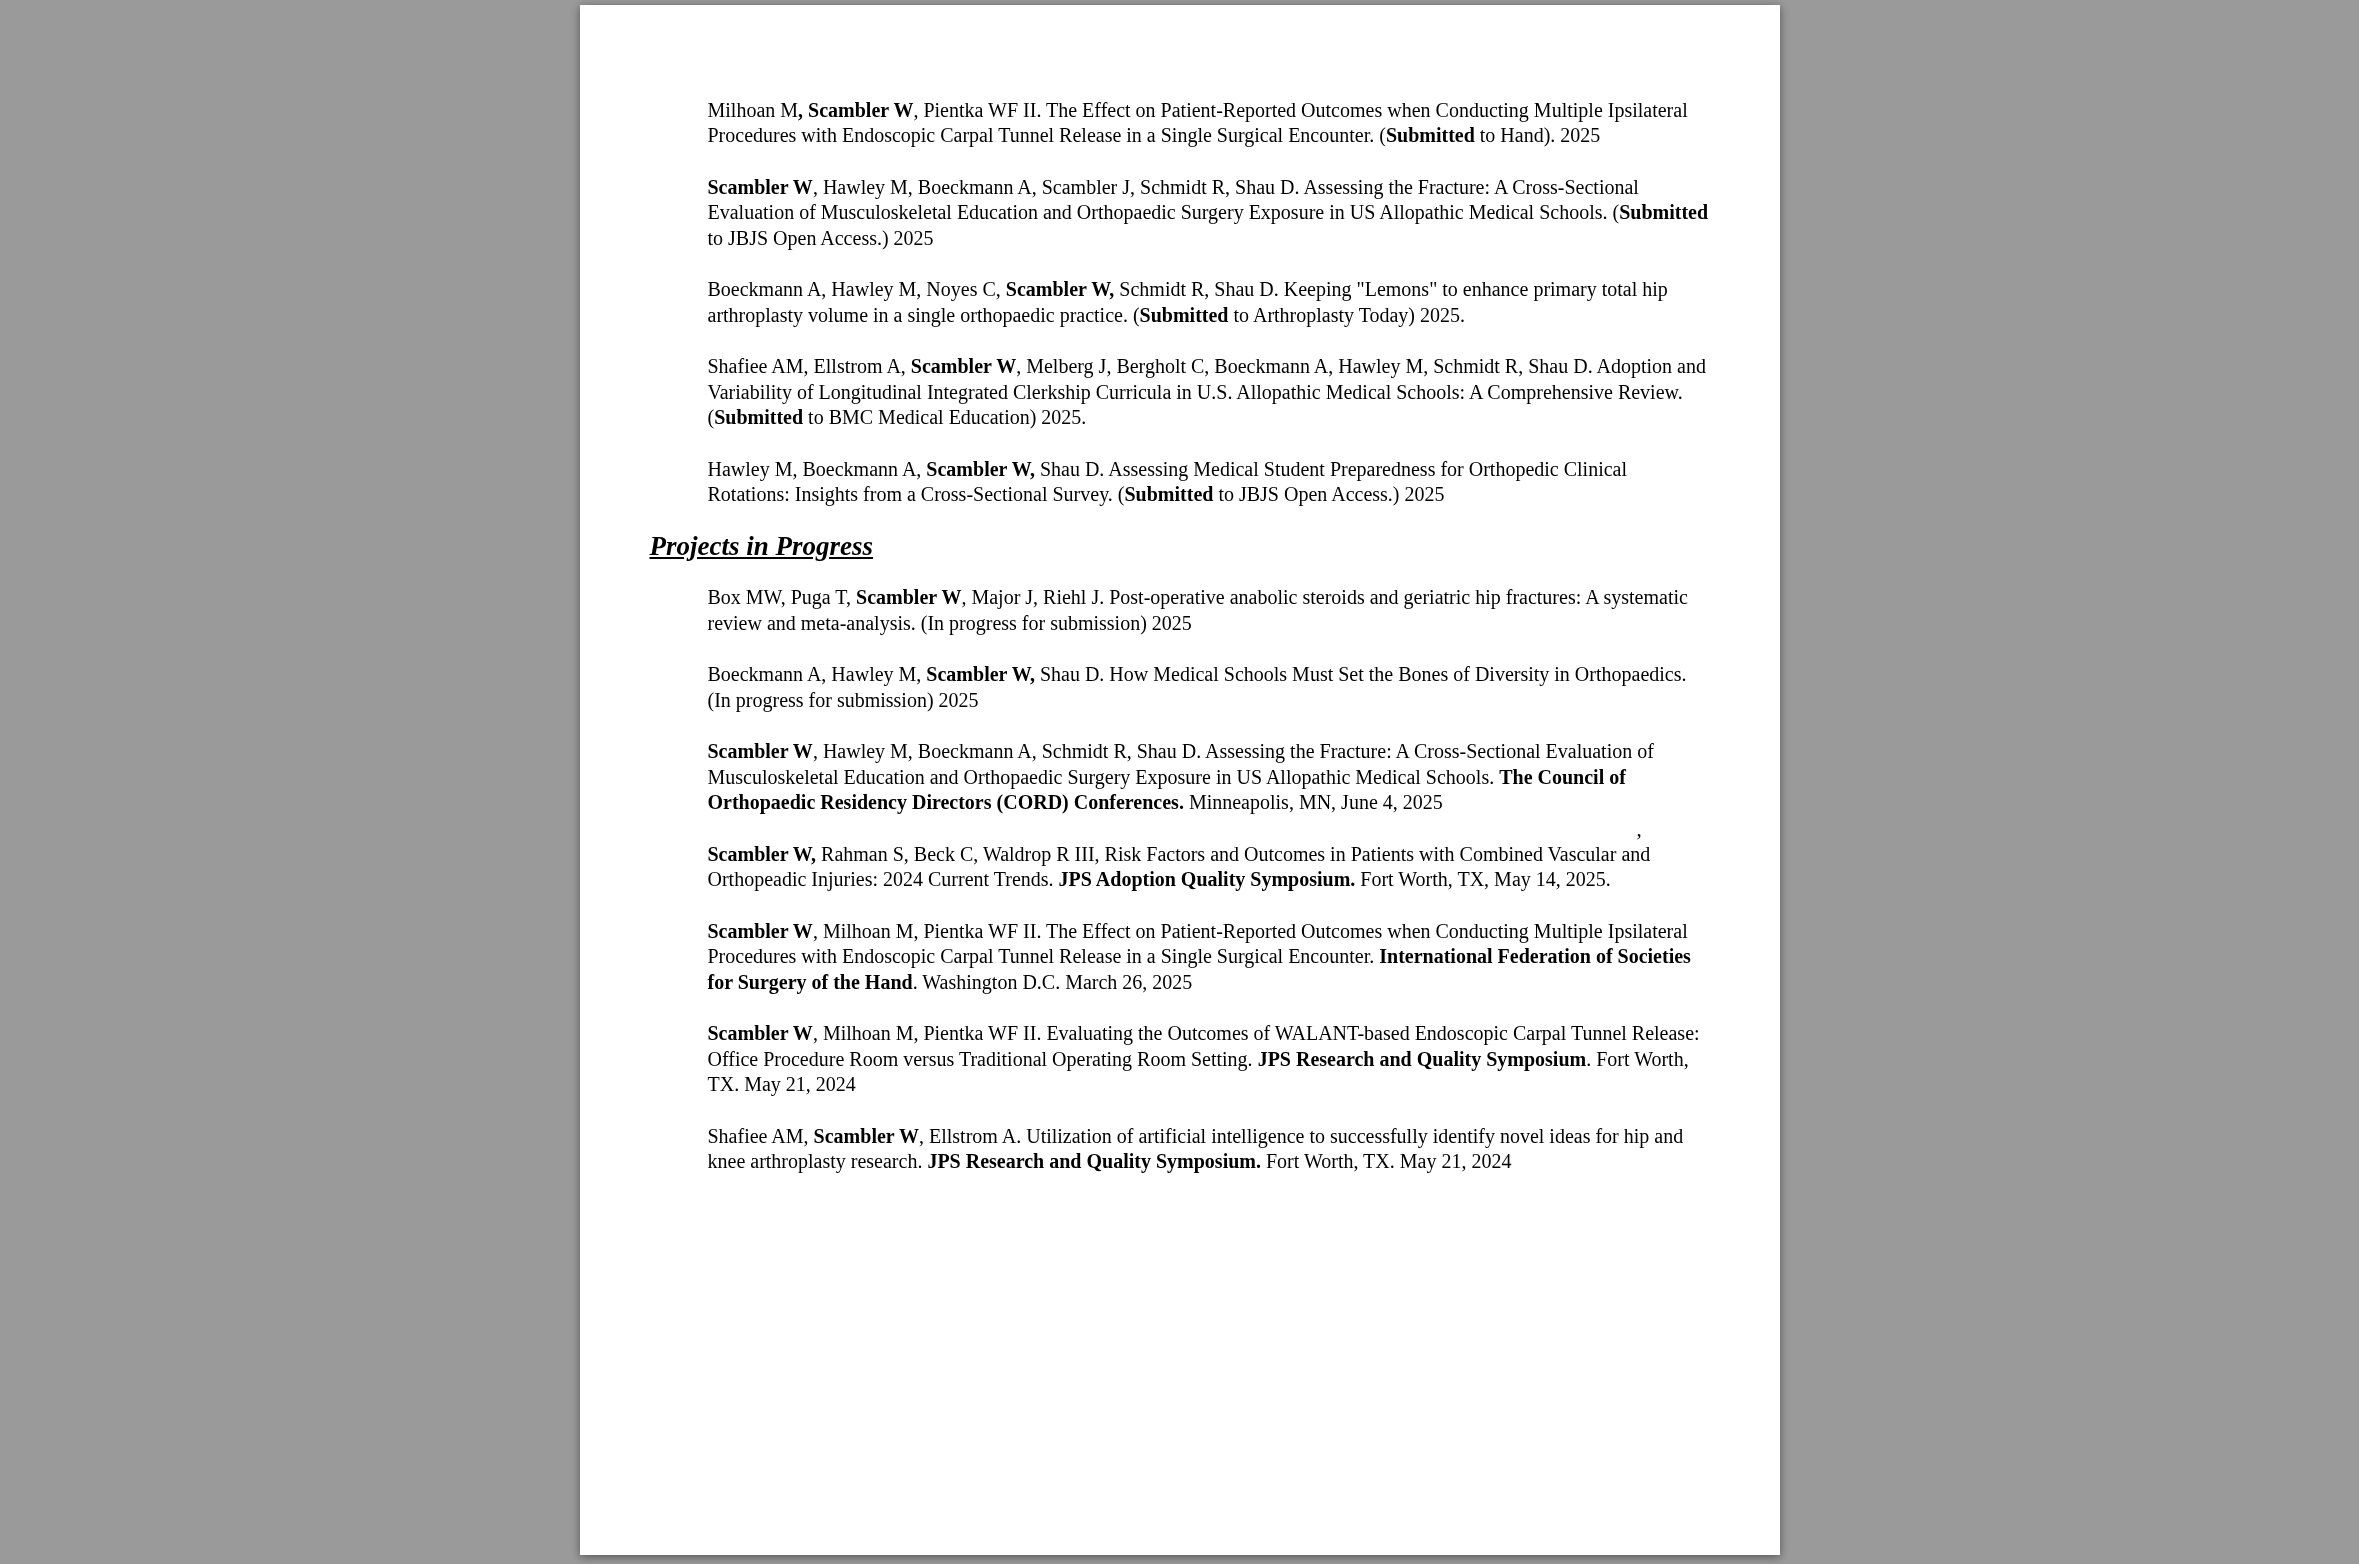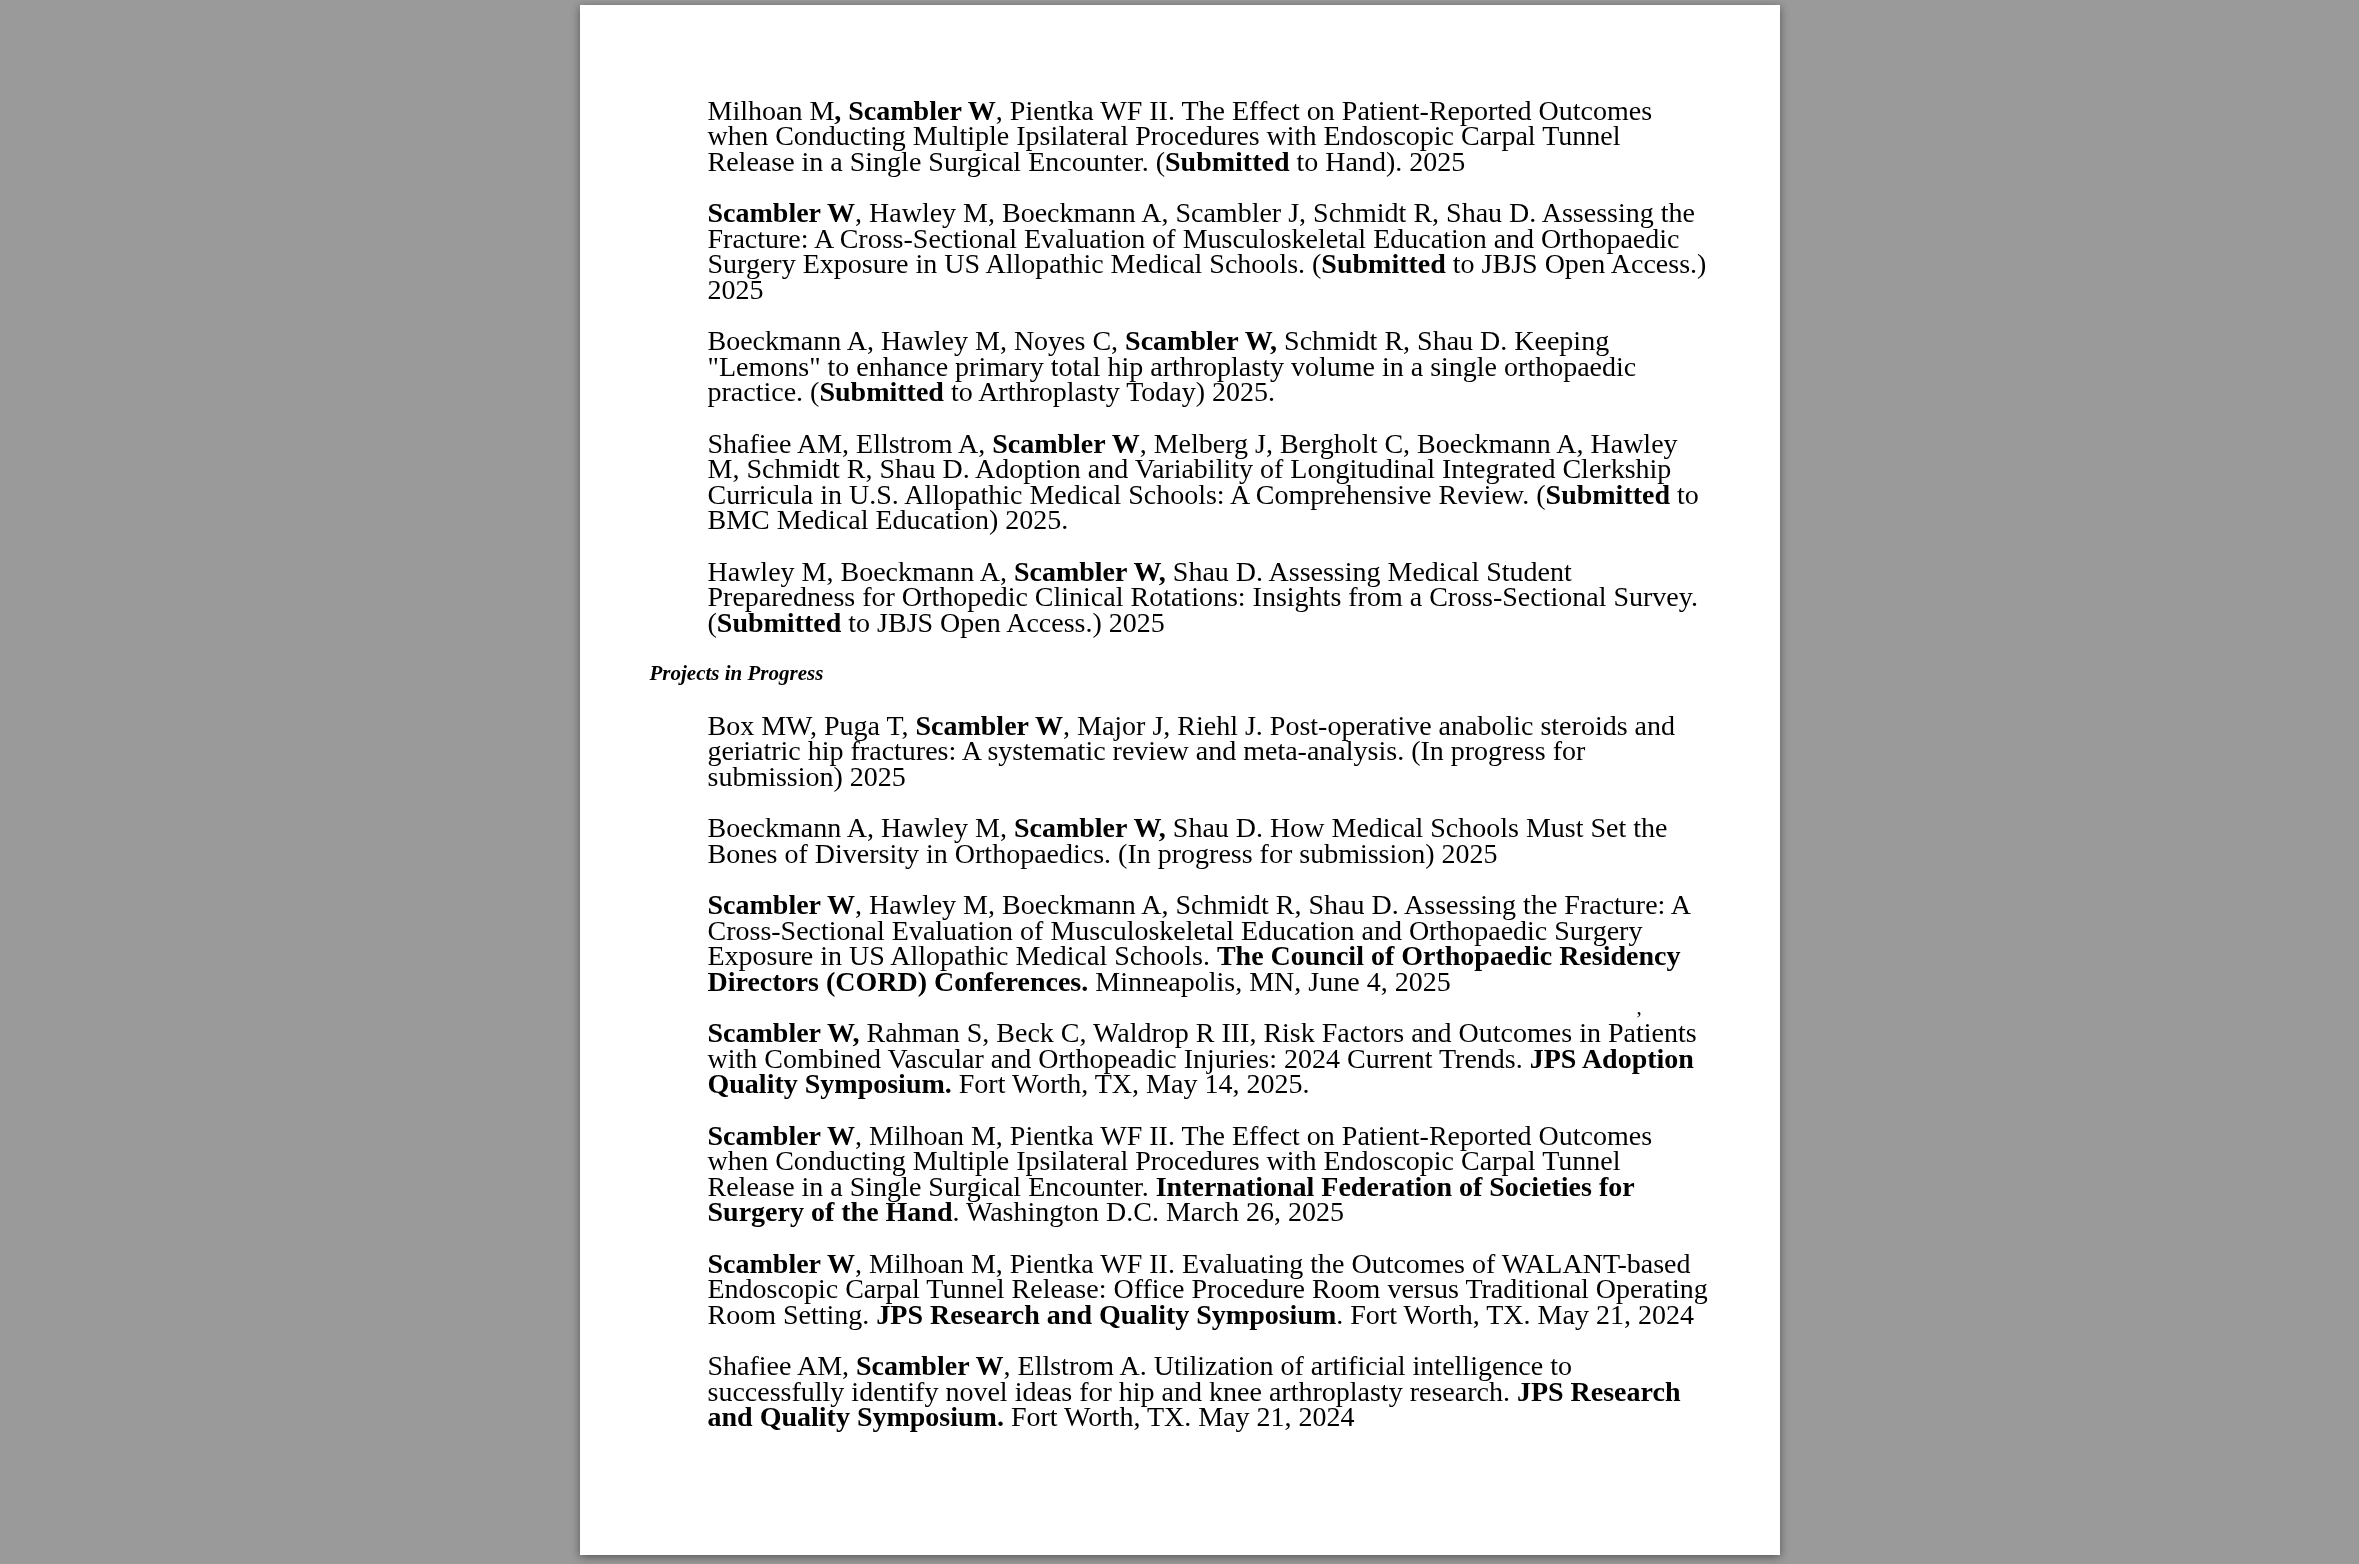--- a/index.html
+++ b/index.html
@@ -22,30 +22,31 @@
     width: 1200px;
     height: 1550px;
     background: #ffffff;
     box-shadow: 0 1.9px 8.6px rgba(0,0,0,0.45);
     box-sizing: border-box;
     padding: 93px 63px 38px 70px;
     color: #000000;
   }
   .sec { display: block; }
   .section-heading {
-    font-size: 21px;
+    font-size: 27px;
     line-height: 25.5px;
     font-weight: bold;
     font-style: italic;
+    text-decoration: underline;
     margin: 10px 0 26px 0;
   }
   .sec-1 .section-heading { margin-top: 21px; }
   .sec-2 .section-heading { margin-top: 0; }
   .citation {
-    font-size: 28px;
+    font-size: 20px;
     line-height: 25.5px;
     margin: 0 0 26px 58px;
     width: 1004px;
     text-align: left;
   }
   .citation .bold { font-weight: bold; }
   .stray-line {
     height: 26px;
     font-size: 21px;
     line-height: 26px;

